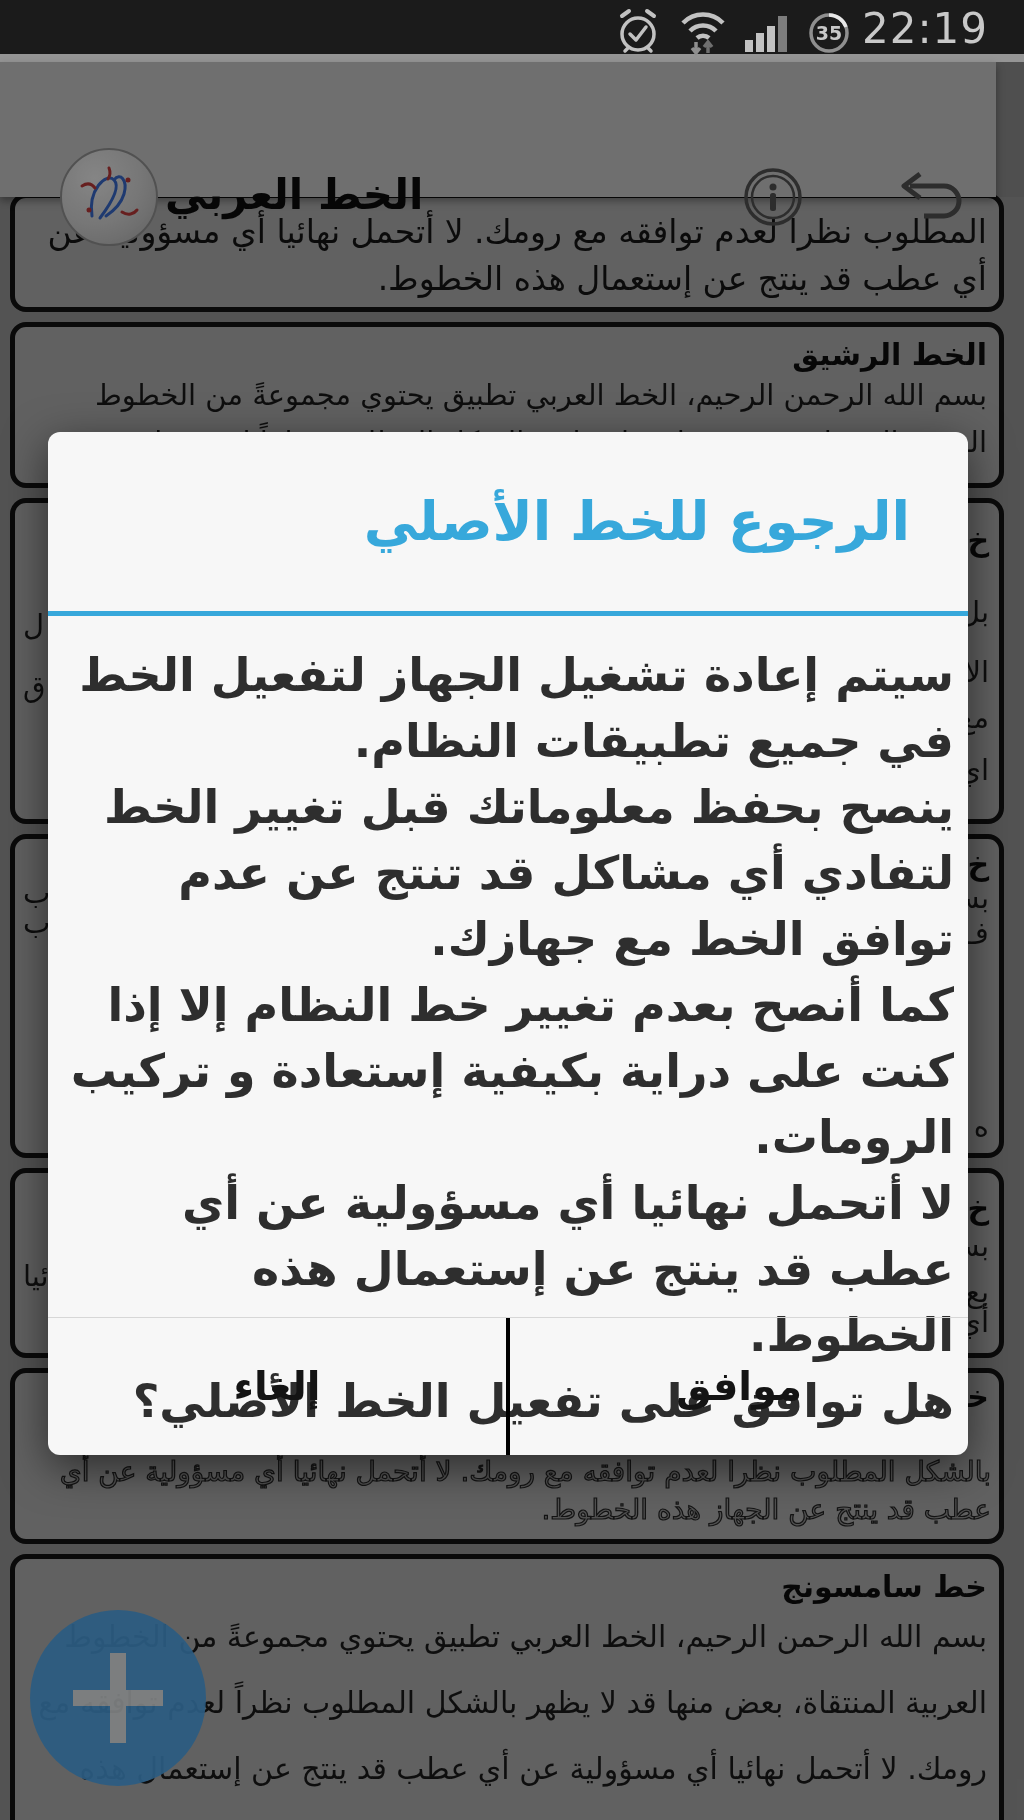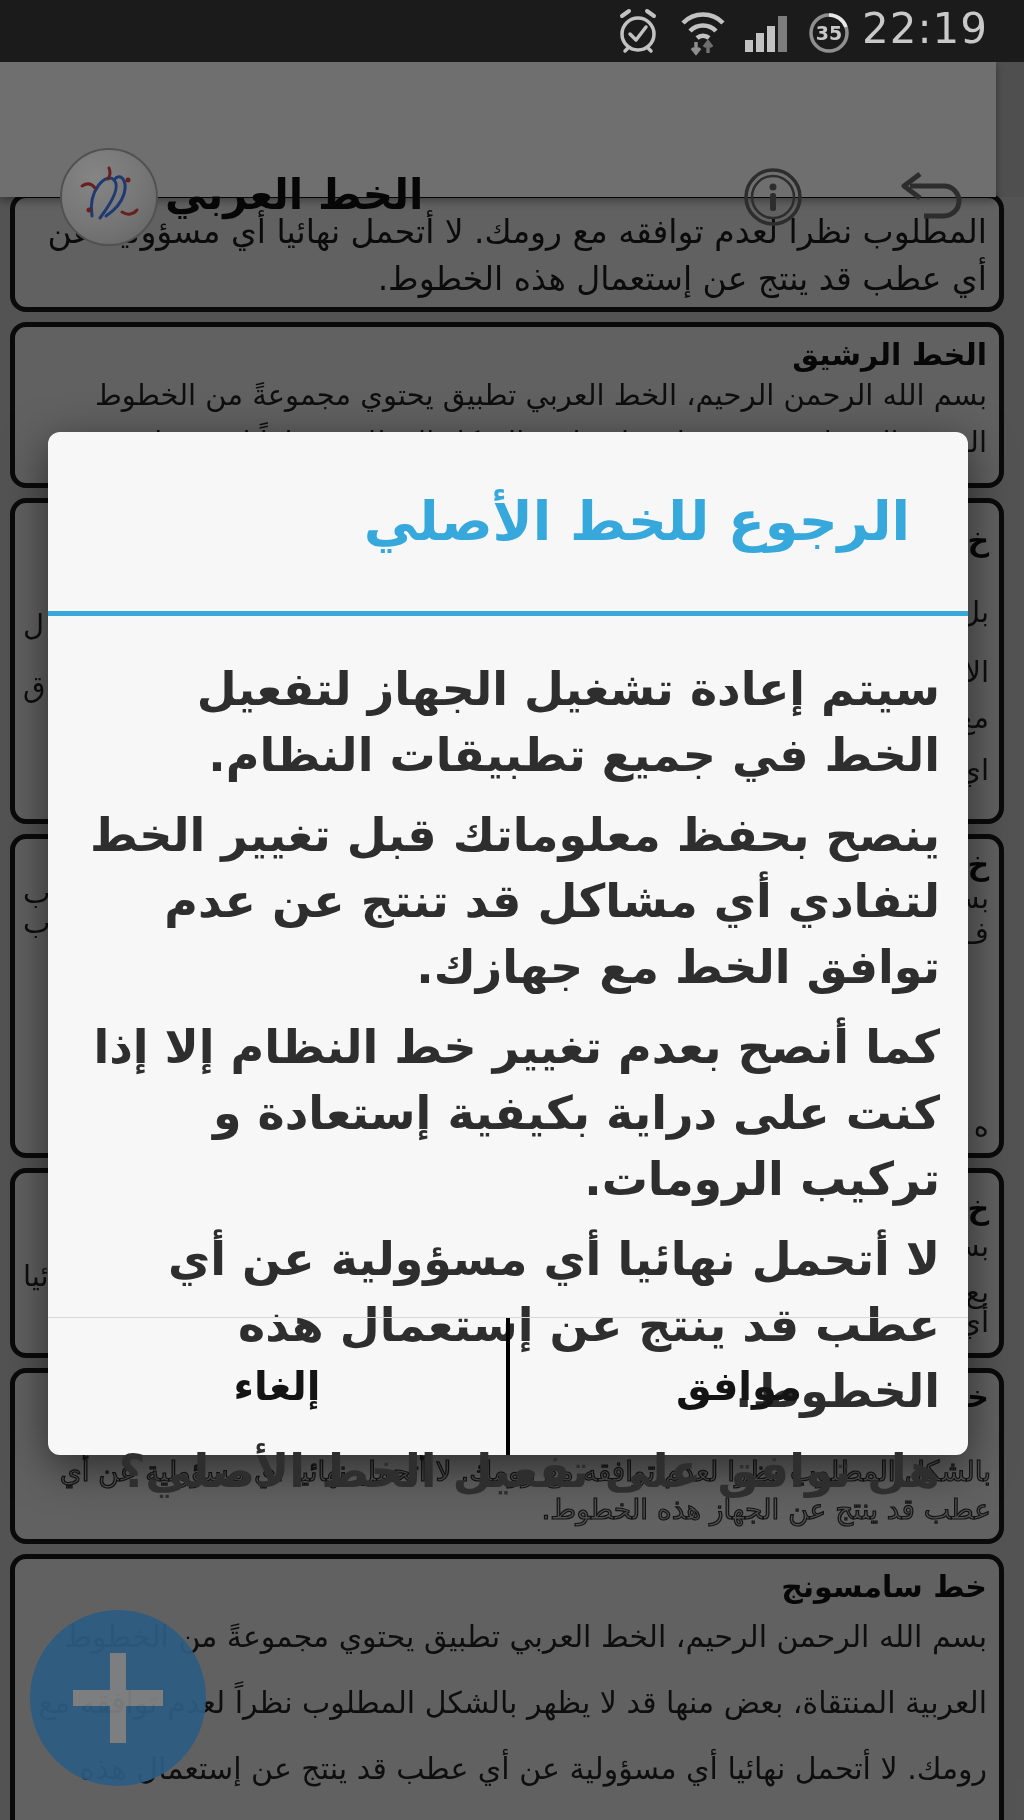--- a/index.html
+++ b/index.html
@@ -1,21 +1,21 @@
 <!DOCTYPE html>
 <html><head>
 <meta charset="utf-8">
 <style>
   html,body{margin:0;padding:0;}
   body{width:1024px;height:1820px;position:relative;overflow:hidden;
        background:#959595;font-family:"DejaVu Sans",sans-serif;}
   #screen{position:absolute;inset:0;width:1024px;height:1820px;overflow:hidden;}
 
   
-  .status-bar{position:absolute;left:0;top:0;width:1024px;height:62px;background:#1b1b1b;z-index:200;}
+  .status-bar{position:absolute;left:0;top:0;width:1024px;height:54px;background:#1b1b1b;z-index:200;}
   .sb-time{position:absolute;left:862px;top:4px;width:156px;font-size:42px;color:#c9c9c9;letter-spacing:1px;}
   .sb-icon{position:absolute;top:8px;}
 
   
   .app-bar{position:absolute;left:0;top:62px;width:996px;height:135px;background:#d2d2d2;z-index:10;
            box-shadow:0 4px 8px rgba(0,0,0,0.35);}
   .app-logo{position:absolute;left:60px;top:86px;width:94px;height:94px;border-radius:50%;
             background:radial-gradient(circle at 35% 30%,#fbfbfb 0%,#dedede 55%,#b9b9b9 100%);
             border:2px solid #9a9a9a;overflow:hidden;}
   .app-title{position:absolute;left:165px;top:108px;font-size:42px;font-weight:bold;color:#0d0d0d;}
@@ -43,21 +43,21 @@
   .fab-plus-h{position:absolute;left:43px;top:80px;width:90px;height:16px;background:#eef3f5;}
   .fab-plus-v{position:absolute;left:80px;top:43px;width:16px;height:90px;background:#eef3f5;}
 
   
   .dialog{position:absolute;left:48px;top:432px;width:920px;height:1023px;background:#f7f7f7;
           z-index:100;border-radius:12px;box-shadow:0 12px 44px rgba(0,0,0,0.55);}
   .dialog-title{padding:52px 58px 0 20px;font-size:54px;line-height:75px;font-weight:bold;
                 color:#37a8db;text-align:right;}
   .dialog-divider{height:5px;background:#37a8db;margin-top:52px;}
   .dialog-body{padding:26px 14px 0 14px;}
-  .dialog-body p{margin:14px;font-size:46px;font-weight:bold;color:#2e2e2e;line-height:66px;text-align:right;}
+  .dialog-body p{margin:0;font-size:46px;font-weight:bold;color:#2e2e2e;line-height:66px;text-align:right;}
   .dialog-buttons{position:absolute;left:0;right:0;bottom:0;height:137px;border-top:1px solid #d7d7d7;display:flex;}
   .dialog-btn{flex:1;font-size:40px;font-weight:bold;color:#141414;text-align:center;line-height:137px;cursor:pointer;}
   .btn-cancel{border-right:4px solid #000000;}
   .rtl{direction:rtl;}
 </style>
 </head>
 <body>
 
 <div id="screen">
 

